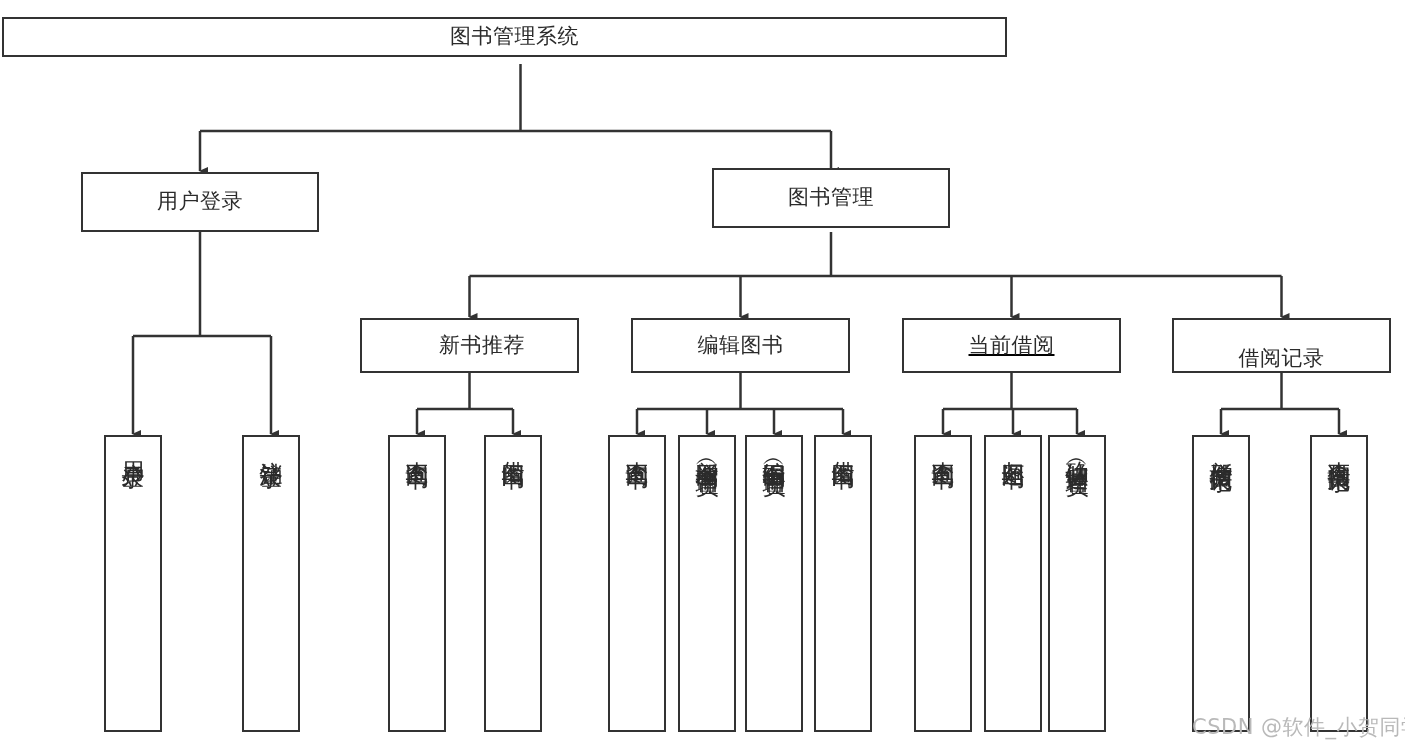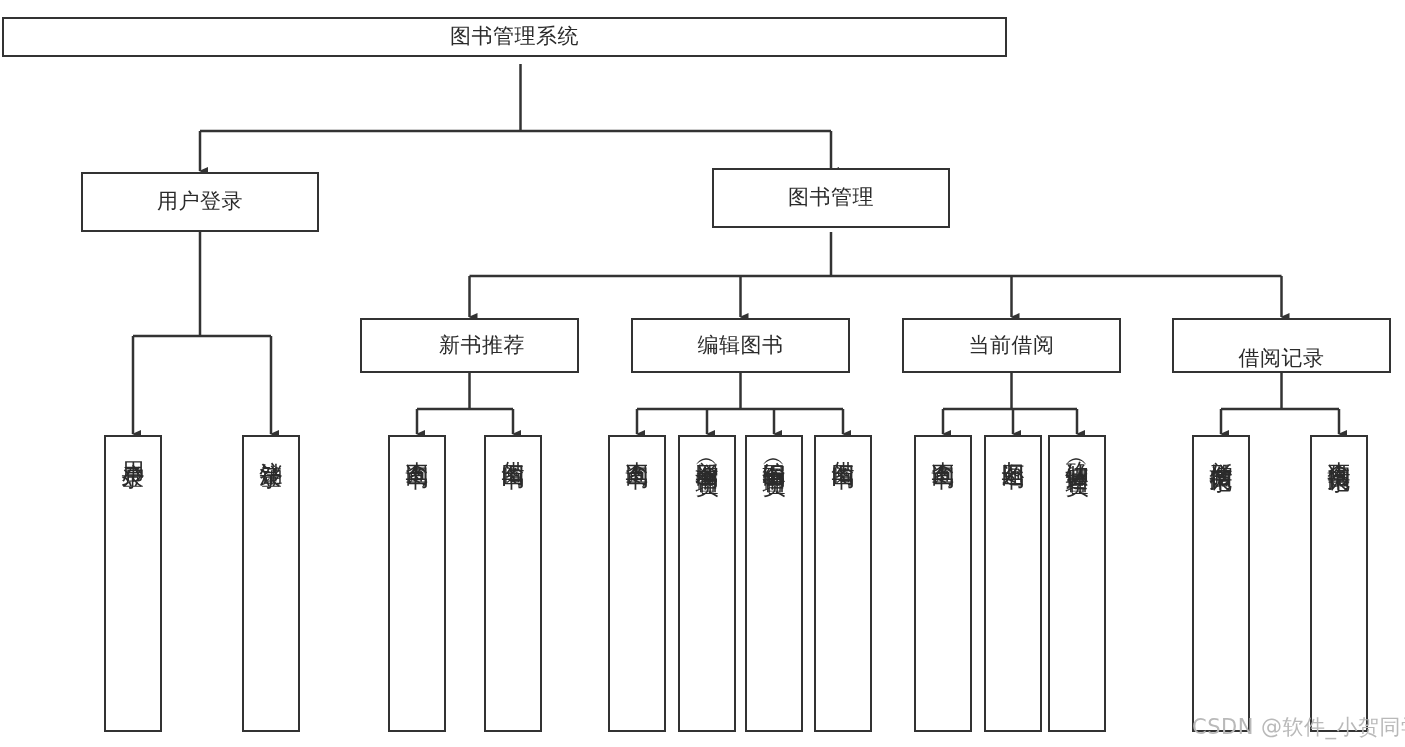--- a/index.html
+++ b/index.html
@@ -125,21 +125,21 @@
       </div>
       <div class="node horiz" style="left: 712px; top: 168px; width: 238px; height: 60px;">
         <span class="node-label">图书管理</span>
       </div>
       <div class="node horiz" style="left: 360px; top: 318px; width: 219px; height: 55px; padding-left: 25px;">
         <span class="node-label">新书推荐</span>
       </div>
       <div class="node horiz" style="left: 631px; top: 318px; width: 219px; height: 55px;">
         <span class="node-label">编辑图书</span>
       </div>
-      <div class="node horiz" style="left: 902px; top: 318px; width: 219px; height: 55px;">
+      <div class="node horiz" style="left: 902px; top: 318px; width: 219px; height: 55px; text-decoration: underline;">
         <span class="node-label">当前借阅</span>
       </div>
       <div class="node horiz" style="left: 1172px; top: 318px; width: 219px; height: 55px; align-items: flex-end;">
         <span class="node-label">借阅记录</span>
       </div>
       <div class="node vert" style="left: 104px; top: 435px; width: 58px; height: 297px;">
         <span class="node-label">用户登录</span>
       </div>
       <div class="node vert" style="left: 242px; top: 435px; width: 58px; height: 297px;">
         <span class="node-label">注销登录</span>

